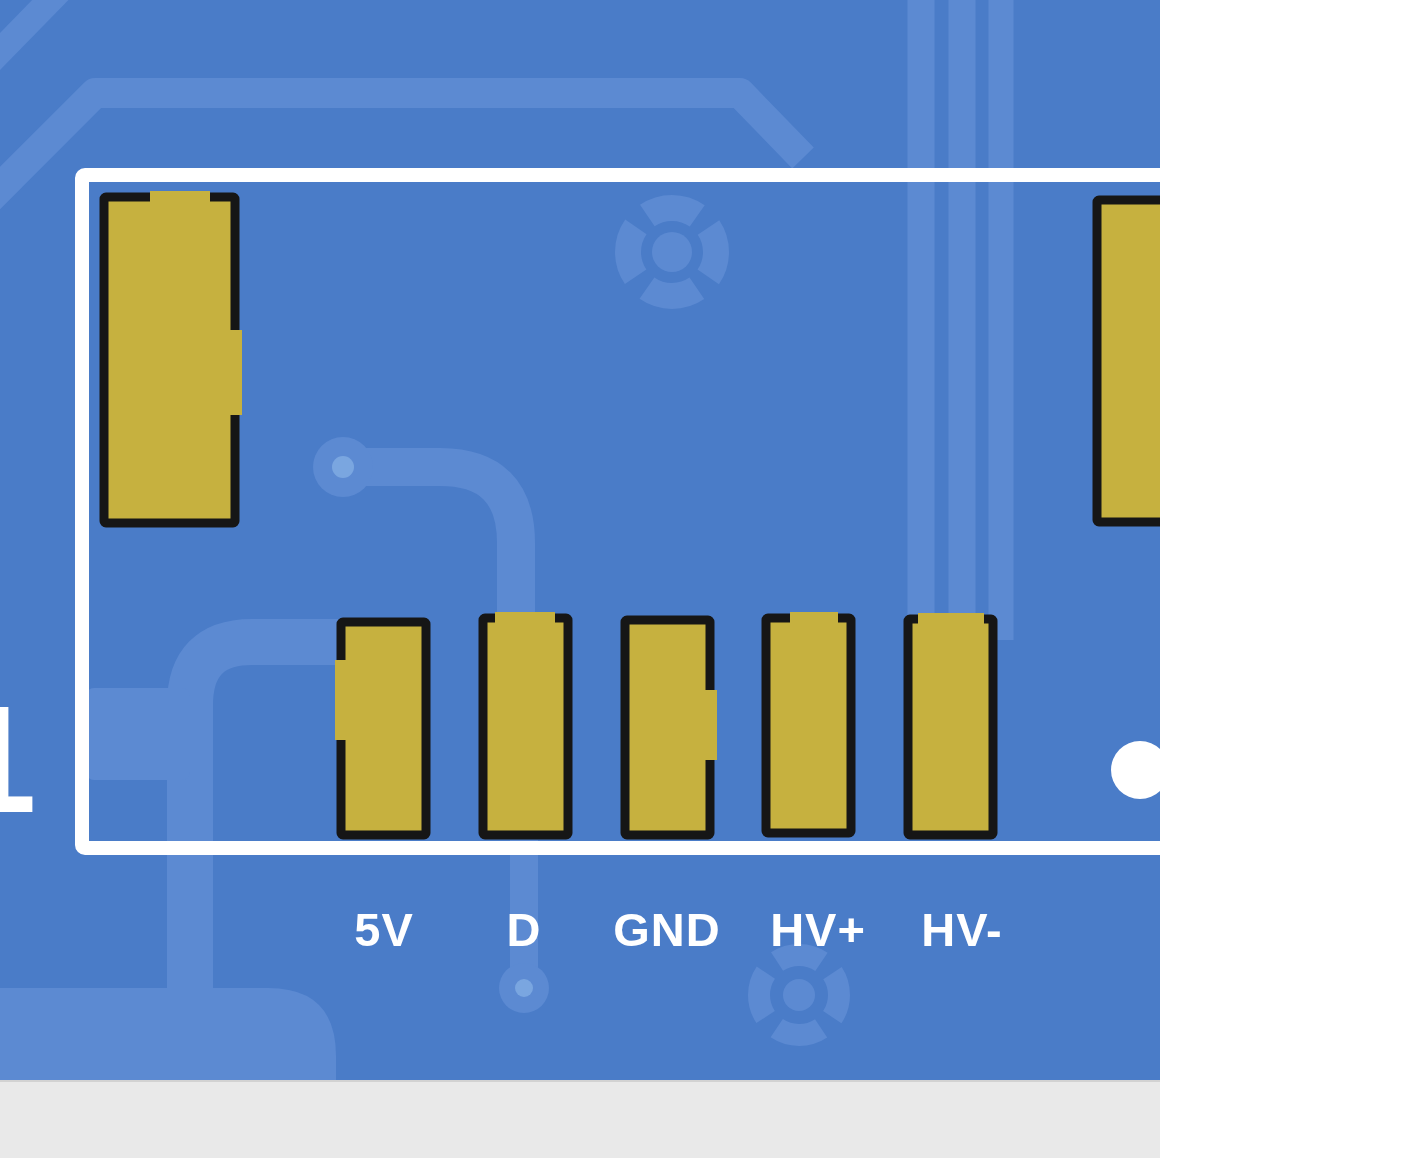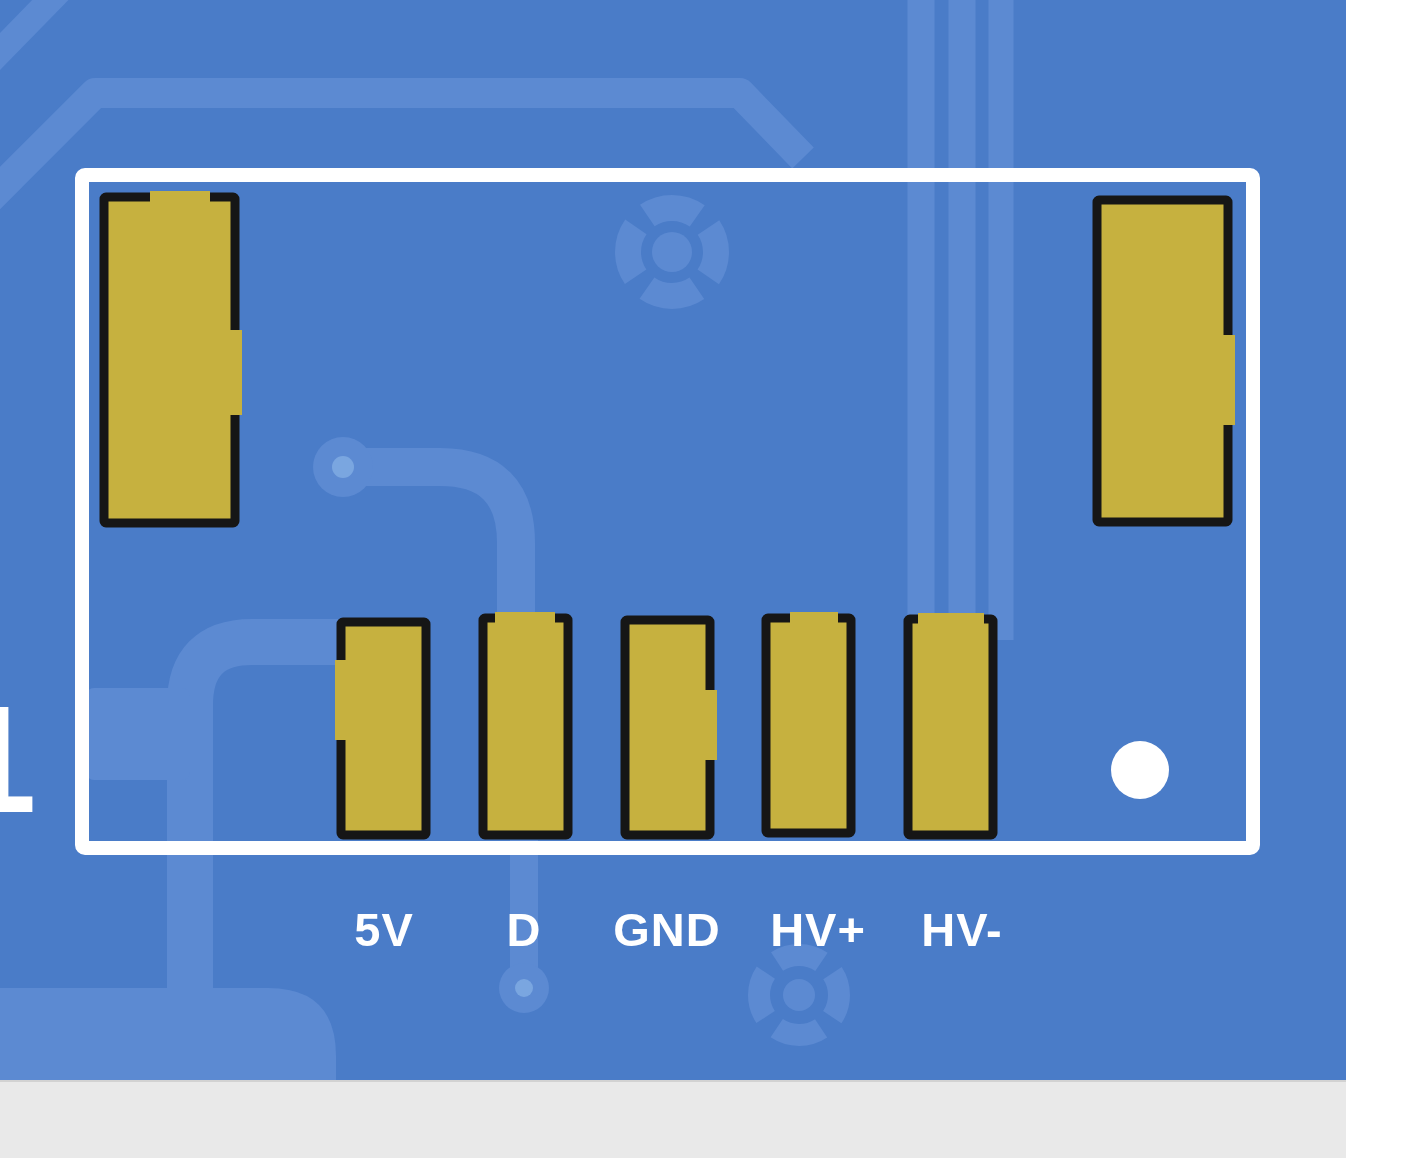--- a/index.html
+++ b/index.html
@@ -1,18 +1,18 @@
 <!DOCTYPE html>
 <html><head>
 <meta charset="utf-8">
 <style>
   html,body{margin:0;padding:0;}
   .screen{
     position:relative;
-    width:1346px;height:1158px;
+    width:1160px;height:1158px;
     overflow:hidden;
     background:#4a7cc8;
     font-family:"Liberation Sans", sans-serif;
     text-decoration:underline;
   }
   svg{display:block;}
   .trace path, .trace circle{fill:none;stroke-linejoin:round;}
   .pad-rects rect{stroke-width:9;}
   .gaps rect{stroke:none;}
   .silk-stroke rect{fill:none;stroke-width:14;stroke-linejoin:round;}

